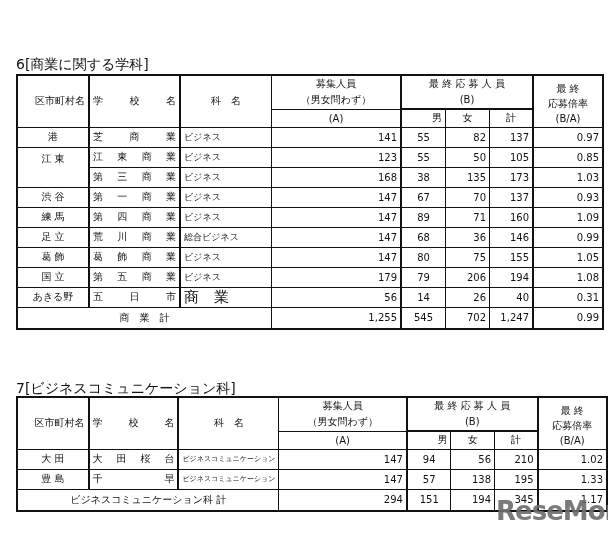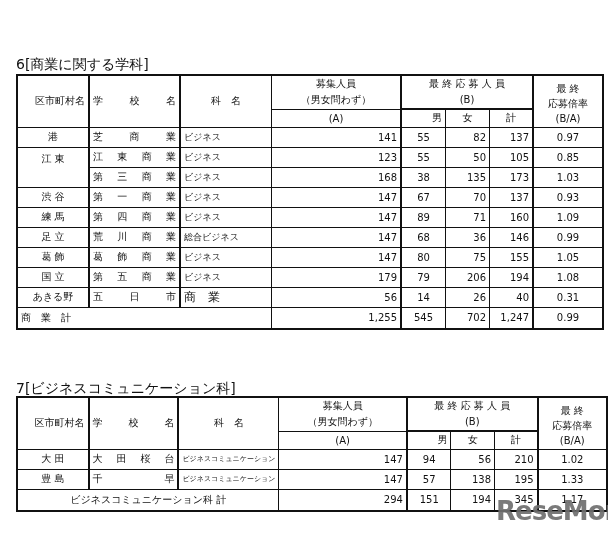--- a/index.html
+++ b/index.html
@@ -11,21 +11,21 @@
   table.grid td, table.grid th { border: 1px solid #111; padding: 0 3px; font-weight: normal;
                white-space: nowrap; overflow: hidden; }
   table.grid { border: 2px solid #111; }
   .c-ward { width: 64px; text-align: center; border-right: 2px solid #111 !important; }
   .c-school { width: 83px; border-right: 2px solid #111 !important; }
   .c-course { width: 84px; font-size: 9px; }
   .c-quota { width: 122px; text-align: right; border-right: 2px solid #111 !important; }
   .c-male { width: 37px; text-align: center; }
   .c-female { width: 37px; text-align: right; }
   .c-total { width: 36px; text-align: right; border-right: 2px solid #111 !important; }
-  .c-ratio { width: 62px; text-align: center; }
+  .c-ratio { width: 62px; text-align: right; }
   .hdr td, .hdr th { text-align: right; }
   .school-name { display: flex; justify-content: space-between; }
   .row td { height: 19px; border-top: 2px solid #111; border-bottom: 2px solid #111; }
   .total-row td { height: 20px; }
   .watermark { position: absolute; left: 496px; top: 496px; font-family: "DejaVu Sans", sans-serif;
                font-weight: bold; font-size: 26px; color: #6f6f6f; letter-spacing: -1px; opacity: 0.92; }
 </style>
 </head>
 <body>
 
@@ -218,30 +218,30 @@
 
   <tr class="row">
     <td class="c-ward">あきる野</td>
     <td class="c-school">
           <div class="school-name">
             <span>五</span>
             <span>日</span>
             <span>市</span>
           </div>
         </td>
-    <td class="c-course" style="font-size:12px;">商　業</td>
+    <td class="c-course" style="font-size:15px;">商　業</td>
     <td class="c-quota">56</td>
     <td class="c-male">14</td>
     <td class="c-female">26</td>
     <td class="c-total">40</td>
     <td class="c-ratio">0.31</td>
   </tr>
 
   <tr class="row total-row">
-    <td colspan="3" style="border-right:1px solid #111;">商　業　計</td>
+    <td colspan="3" style="text-align:center;border-right:1px solid #111;">商　業　計</td>
     <td class="c-quota">1,255</td>
     <td class="c-male">545</td>
     <td class="c-female">702</td>
     <td class="c-total">1,247</td>
     <td class="c-ratio">0.99</td>
   </tr>
 </tbody>
   </table>
 
 <div class="section-title" style="top:380px;">7[ビジネスコミュニケーション科]</div>

